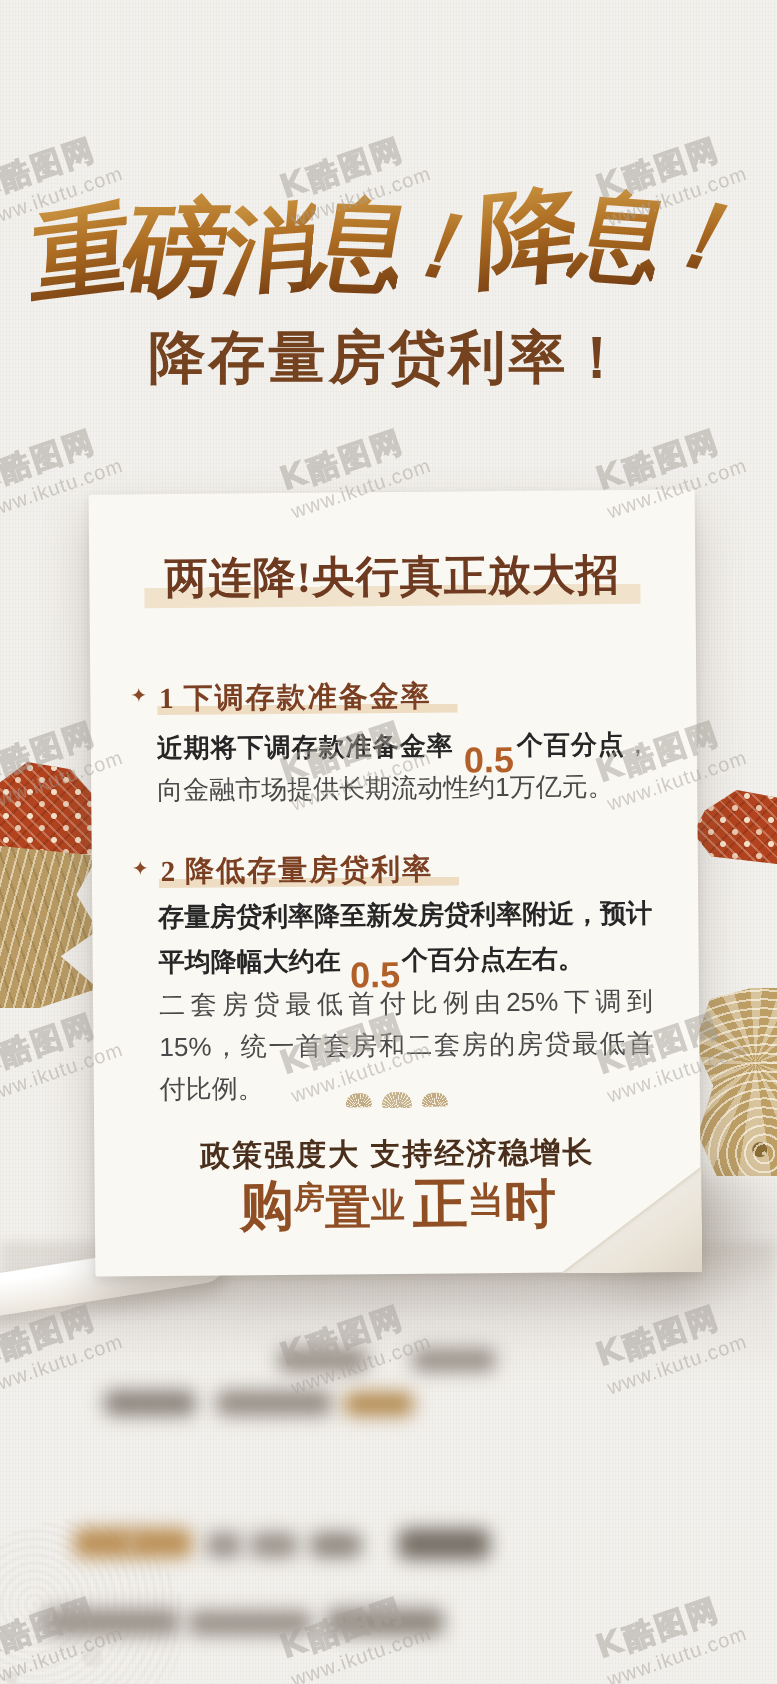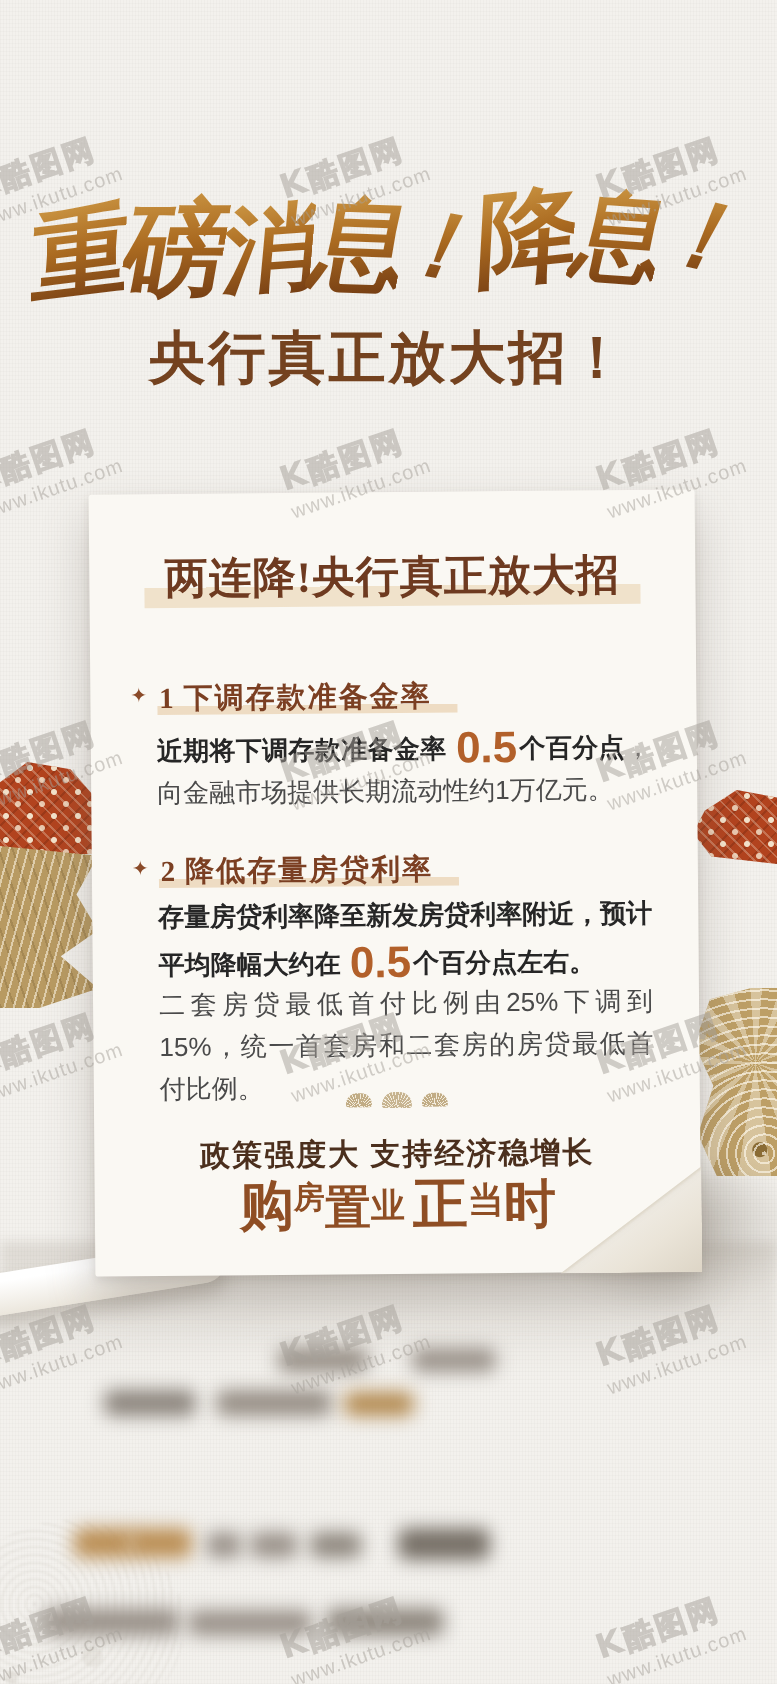--- a/index.html
+++ b/index.html
@@ -100,22 +100,22 @@
   .sec-head-1{top:185px;} .sec-head-2{top:358px;}
 
   .body{
     position:absolute; left:66px; width:494px; margin:0;
     font-size:26px; line-height:42px; text-align:justify; color:#454545;
   }
   .body-1{top:230px;} .body-2{top:402px;} .body-3{top:490px;}
   .body .b{font-weight:bold; color:#262626;}
   .body .r{font-weight:normal; color:#4a4a4a;}
   .body .accent{
-    font-weight:bold; color:#b2602a; font-size:44px; line-height:42px;
-    padding:0 2px; position:relative; top:5px;
+    font-weight:bold; color:#b2602a; font-size:36px; line-height:42px;
+    padding:0 2px; position:relative; top:18px;
   }
 
   .fans{position:absolute; top:598px; left:0; right:0; text-align:center;}
   .fan{
     display:inline-block; width:26px; height:14px; margin:0 5px; vertical-align:middle;
     border-radius:13px 13px 3px 3px / 14px 14px 3px 3px;
     background:repeating-conic-gradient(from -90deg at 50% 115%, #c1ac85 0deg 8deg, #f3ecdd 8deg 11deg);
   }
   .fan:nth-child(2){width:30px; height:16px; opacity:.9;}
 
@@ -199,21 +199,21 @@
 
   <div class="orn orn-red  orn-left-red"></div>
   <div class="orn orn-gold orn-left-gold"></div>
   <div class="orn orn-red  orn-right-red"></div>
   <div class="orn orn-right-gold"></div>
   <div class="lace"></div>
 
   <div class="main-title">
     <span>重</span><span>磅</span><span>消</span><span>息</span><span>！</span><span>降</span><span>息</span><span>！</span>
   </div>
-  <div class="sub-title">央行真正放大招！</div>
+  <div class="sub-title">降存量房贷利率！</div>
 
   <div class="curl-shadow"></div>
   <div class="floor-shade"></div>
   <div class="ribbon"></div>
 
   <div class="card">
     <div class="card-title">
       <span class="hl">两连降!央行真正放大招</span>
     </div>
 

